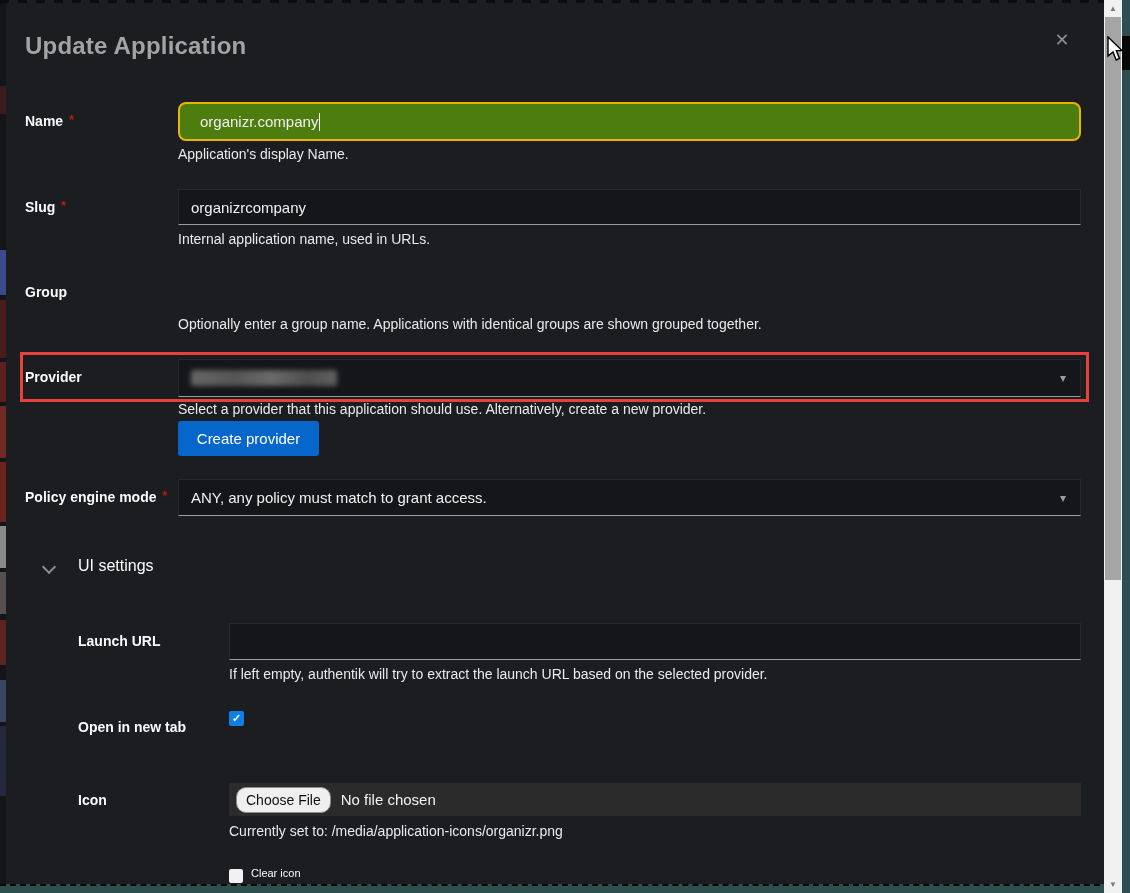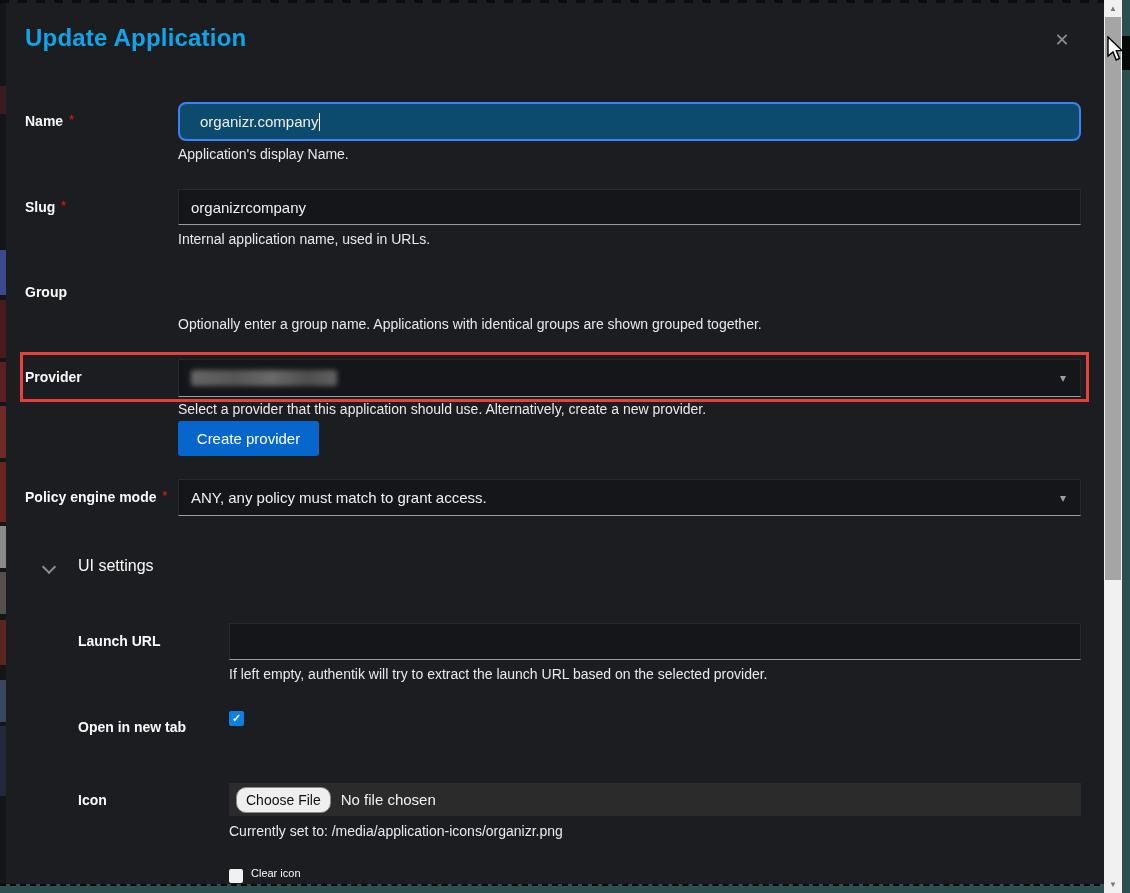--- a/index.html
+++ b/index.html
@@ -10,34 +10,34 @@
   .left-strip { position:absolute; left:0; top:0; width:6px; height:893px; background:#141518; z-index:1; }
   .frag { position:absolute; left:0; width:6px; }
   .top-dashes { position:absolute; left:0; top:0; width:1104px; height:3px;
     background:repeating-linear-gradient(90deg,#0b0c0e 0 9px,#1b1d21 9px 18px); z-index:3; }
   .bottom-strip { position:absolute; left:0; top:884px; width:1130px; height:9px;
     background:#2e4f4f; border-top:2px dashed #050505; z-index:2; }
   .right-strip { position:absolute; left:1122px; top:0; width:8px; height:893px; background:#2e4f4f; z-index:2; }
   .right-black-box { position:absolute; left:1122px; top:36px; width:8px; height:34px; background:#070808; z-index:3; }
 
   
-  .modal-title { position:absolute; left:25px; top:24px; font-size:24px; font-weight:600; color:#0ea5e9; letter-spacing:.2px; z-index:4; }
+  .modal-title { position:absolute; left:25px; top:32px; font-size:24px; font-weight:600; color:#a3a3a3; letter-spacing:.2px; z-index:4; }
   .close-btn { position:absolute; left:1050px; top:28px; width:24px; height:24px; color:#8a8d90;
     font-size:18px; line-height:24px; text-align:center; cursor:pointer; z-index:4; }
 
   .label { position:absolute; font-size:14px; font-weight:700; color:#fafafa; z-index:4; white-space:nowrap; }
   .req { color:#c9190b; font-size:12px; margin-left:6px; vertical-align:top; }
   .help { position:absolute; font-size:14px; color:#e9e9e9; z-index:4; white-space:nowrap; }
 
   .input, .select {
     position:absolute; background:#141619; border:1px solid #26292e; border-bottom:1px solid #9a9da0;
     color:#f0f0f0; font-size:15px; display:flex; align-items:center; padding:0 12px; z-index:4;
   }
   .input-focused {
-    background:#0c4a6e; border:2px solid #3b82f6; border-radius:8px;padding-left:20px;
+    background:#4d7c0f; border:2px solid #eab308; border-radius:8px;padding-left:20px;
   }
   .caret-blink { display:inline-block; width:1px; height:18px; background:#ffffff; margin-left:1px; }
   .select .dd-caret { position:absolute; right:14px; top:50%; transform:translateY(-50%);
     font-size:12px; color:#9a9da0; }
   .blur-bar { width:146px; height:16px; border-radius:3px; filter:blur(2.5px);
     background:linear-gradient(90deg,#6f6f6f,#5d5d5d 30%,#737373 55%,#555 80%,#6a6a6a); opacity:.9; }
 
   .annotation-box { position:absolute; left:20px; top:352px; width:1069px; height:50px;
     border:3px solid #e8413c; z-index:6; pointer-events:none; }
 

